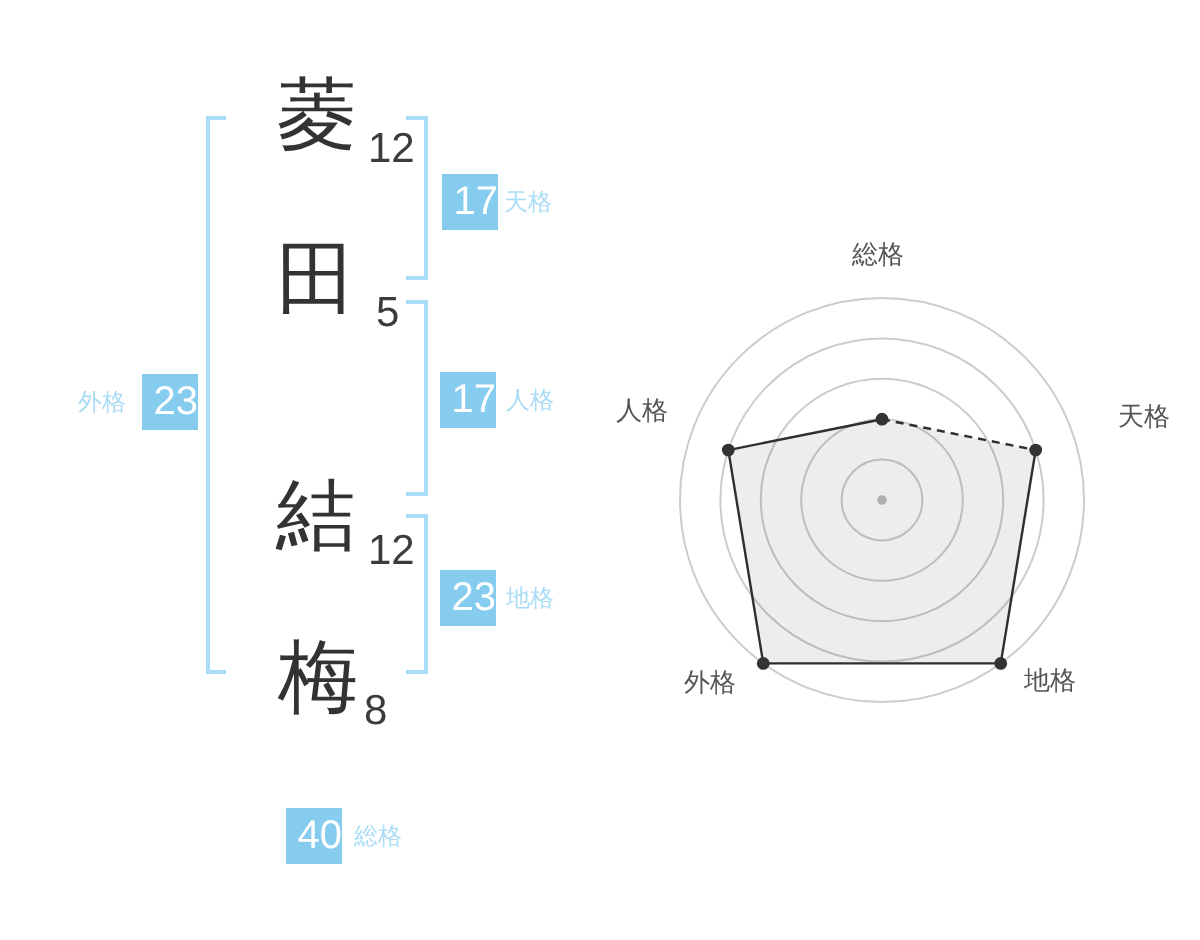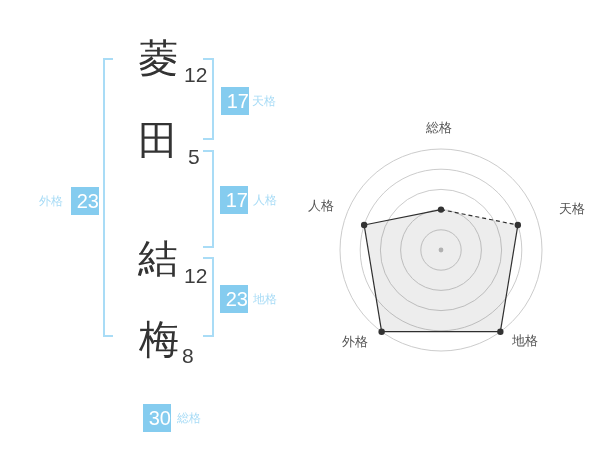--- a/index.html
+++ b/index.html
@@ -73,21 +73,21 @@
 
   <div class="badge bg-jin">17</div>
   <div class="badge-label bl-jin">人格</div>
 
   <div class="badge-label bl-gai">外格</div>
   <div class="badge bg-gai">23</div>
 
   <div class="badge bg-chi">23</div>
   <div class="badge-label bl-chi">地格</div>
 
-  <div class="badge bg-sou">30</div>
+  <div class="badge bg-sou">40</div>
   <div class="badge-label bl-sou">総格</div>
 
   <div class="radar-wrap">
     <svg id="radar-svg" viewBox="0 0 300 280">
         <g>
           <circle cx="150" cy="140" r="20.2" fill="none" stroke="#cccccc" stroke-width="1"></circle>
           <circle cx="150" cy="140" r="40.4" fill="none" stroke="#cccccc" stroke-width="1"></circle>
           <circle cx="150" cy="140" r="60.6" fill="none" stroke="#cccccc" stroke-width="1"></circle>
           <circle cx="150" cy="140" r="80.8" fill="none" stroke="#cccccc" stroke-width="1"></circle>
           <circle cx="150" cy="140" r="101" fill="none" stroke="#cccccc" stroke-width="1"></circle>

